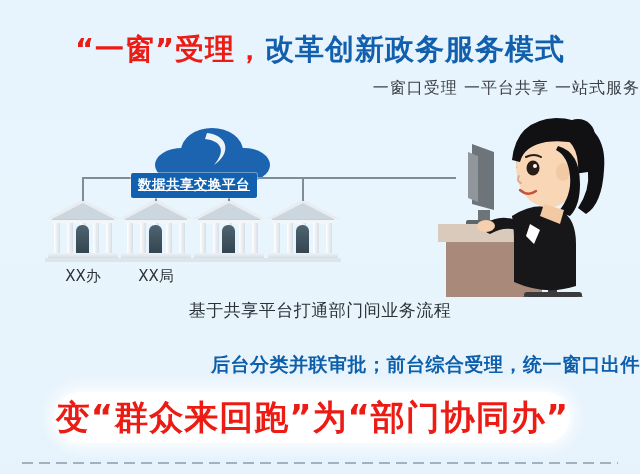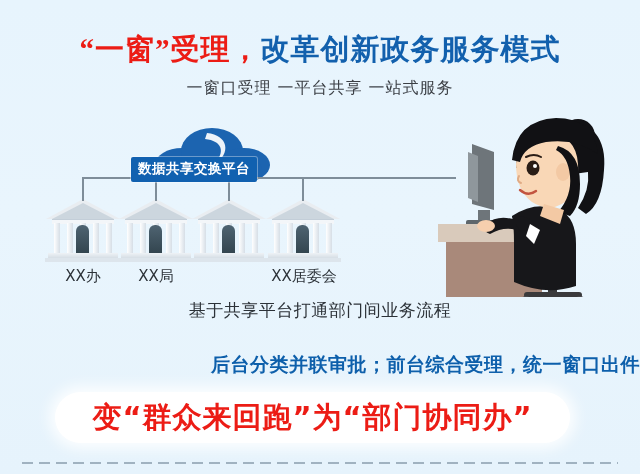--- a/index.html
+++ b/index.html
@@ -11,41 +11,43 @@
   }
   #poster{
     position:absolute;inset:0;
     background:linear-gradient(180deg,#e7f4fd 0%, #e9f5fd 45%, #e6f3fc 100%);
   }
 
   
   .header{position:absolute;left:0;right:0;top:34px;text-align:center;}
   .title{
     font-size:29px;font-weight:bold;letter-spacing:1px;
-    line-height:1.1;white-space:nowrap;font-family:Liberation Serif, serif;
+    line-height:1.1;white-space:nowrap;
   }
   .title .red{color:#ec1c15;}
   .title .blue{color:#1260ad;}
   .subtitle{
     margin-top:12px;font-size:16px;color:#3b3f45;letter-spacing:1px;
     white-space:nowrap;
+    text-align:right;
   }
 
   
   .diagram{position:absolute;left:0;top:125px;width:400px;height:175px;}
 
   .cloud{position:absolute;left:152px;top:0px;width:122px;height:58px;}
 
   .platform-chip{
-    position:absolute;left:131px;top:32px;
+    position:absolute;left:131px;top:48px;
     background:#1161b0;color:#ffffff;
     font-size:13.5px;font-weight:bold;letter-spacing:0.5px;
     padding:3px 7px 4px 7px;border-radius:2px;white-space:nowrap;
     z-index:6;
     box-shadow:0 0 0 1px rgba(255,255,255,.35);
+    text-decoration:underline;
   }
 
   
   .bus{
     position:absolute;left:82px;top:52px;width:222px;height:2px;
     background:#7e8d99;z-index:2;
   }
   .drop{position:absolute;top:52px;width:2px;height:24px;background:#7e8d99;z-index:2;}
   .bus-right{
     position:absolute;left:304px;top:52px;width:152px;height:2px;
@@ -114,21 +116,21 @@
     white-space:nowrap;
   }
   .pill{
     position:absolute;left:55px;top:392px;width:515px;height:51px;
     background:#ffffff;border-radius:26px;
     box-shadow:0 0 14px 6px rgba(255,255,255,.85);
   }
   .pill-text{
     position:absolute;left:0;right:0;top:0;height:51px;
     display:flex;align-items:center;justify-content:center;
-    font-size:29px;font-weight:bold;color:#ec1c15;letter-spacing:1px;
+    font-size:34px;font-weight:bold;color:#ec1c15;letter-spacing:1px;
     white-space:nowrap;
   }
   .dashline{
     position:absolute;left:22px;right:22px;top:462px;height:2px;
     background:repeating-linear-gradient(90deg,#94a7b6 0 11px, rgba(0,0,0,0) 11px 17px);
     opacity:.85;
   }
 </style>
 </head>
 <body>
@@ -223,21 +225,20 @@
             <i class="col"></i>
           </div>
         <div class="door"></div>
           <div class="base"></div>
           <div class="base2"></div>
       </div>
     </div>
 
     <div class="bld-label" style="left:46px;width:74px;">XX办</div>
     <div class="bld-label" style="left:119px;width:74px;">XX局</div>
-    <div class="bld-label" style="left:259px;width:90px;">XX居委会</div>
   </div>
 
   <div class="line-worker"></div>
 
   <div class="worker">
     <svg width="210" height="185" viewBox="0 0 210 185">
 
       <g>
         <path d="M52 32 L74 40 L74 98 L52 92 Z" fill="#6e757a"></path>
         <path d="M48 40 L58 44 L58 90 L48 86 Z" fill="#8f979c"></path>

